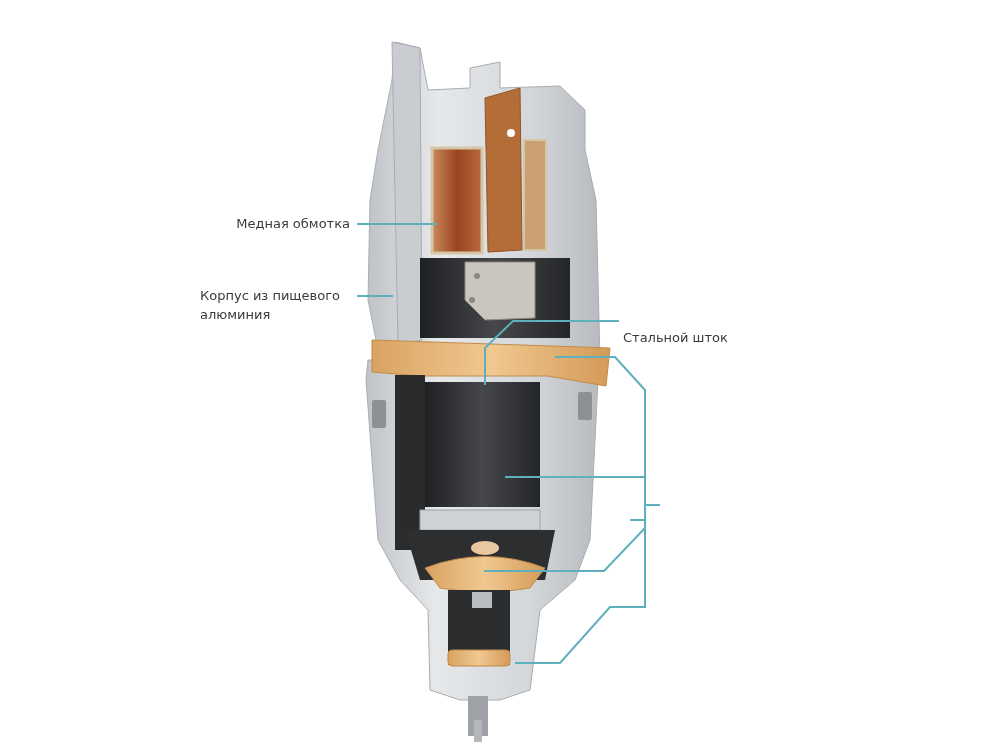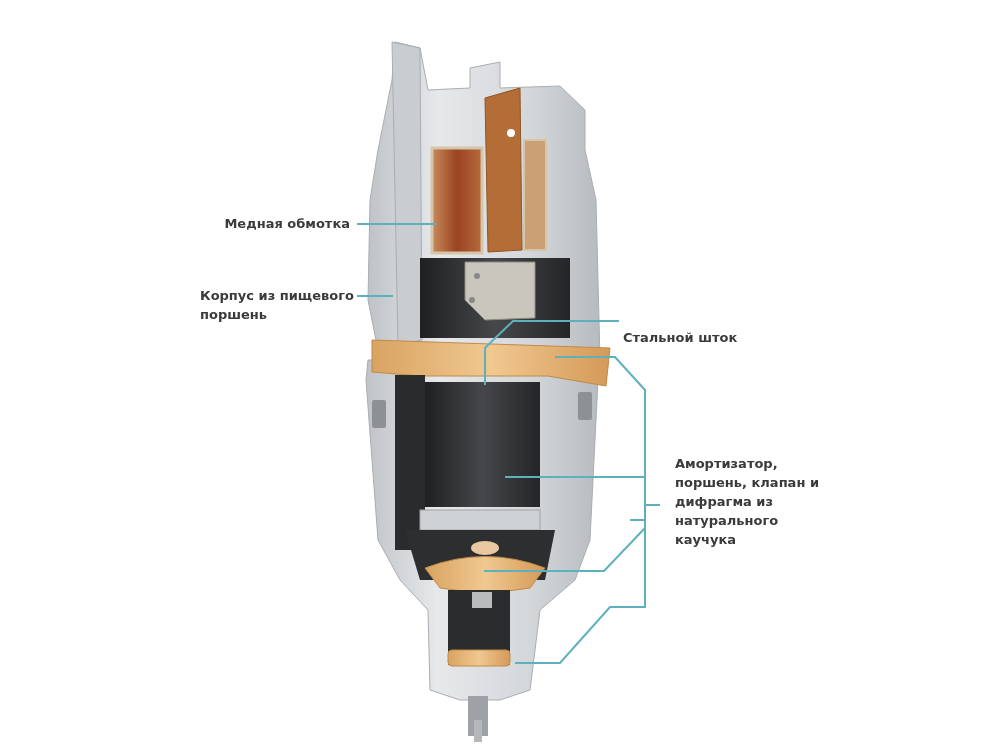--- a/index.html
+++ b/index.html
@@ -1,17 +1,17 @@
 <!DOCTYPE html>
 <html><head>
 <meta charset="utf-8">
 <style>
   html,body{margin:0;padding:0;background:#ffffff;}
   body{width:1000px;height:748px;position:relative;overflow:hidden;font-family:"DejaVu Sans","Liberation Sans",sans-serif;}
-  .stage{position:absolute;left:0;top:0;width:1000px;height:696px;font-weight:bold;}
+  .stage{position:absolute;left:0;top:0;width:1000px;height:696px;}
   .label{position:absolute;font-size:13px;line-height:19px;color:#3a3a3a;white-space:pre;}
   .label.r{text-align:right;}
 </style>
 </head>
 <body>
 
 <div class="stage">
   <svg width="1000" height="748" viewBox="0 0 1000 748">
     <defs>
       <linearGradient id="alu" x1="0" x2="1">
@@ -89,20 +89,15 @@
       <polyline points="555,357 615,357 645,390 645,607 610,607 560,663 515,663"></polyline>
       <polyline points="505,477 645,477"></polyline>
       <polyline points="630,520 645,520 645,530"></polyline>
       <polyline points="484,571 604,571 645,528"></polyline>
       <polyline points="645,505 660,505"></polyline>
     </g>
   </svg>
 
   <div class="label r" style="left:190px;top:214px;width:160px;">Медная обмотка</div>
   <div class="label" style="left:200px;top:286px;">Корпус из пищевого
-поршень</div>
+алюминия</div>
   <div class="label" style="left:623px;top:328px;">Стальной шток</div>
-  <div class="label" style="left:675px;top:454px;">Амортизатор,
-поршень, клапан и
-дифрагма из
-натурального
-каучука</div>
 </div>
 
 </body></html>

